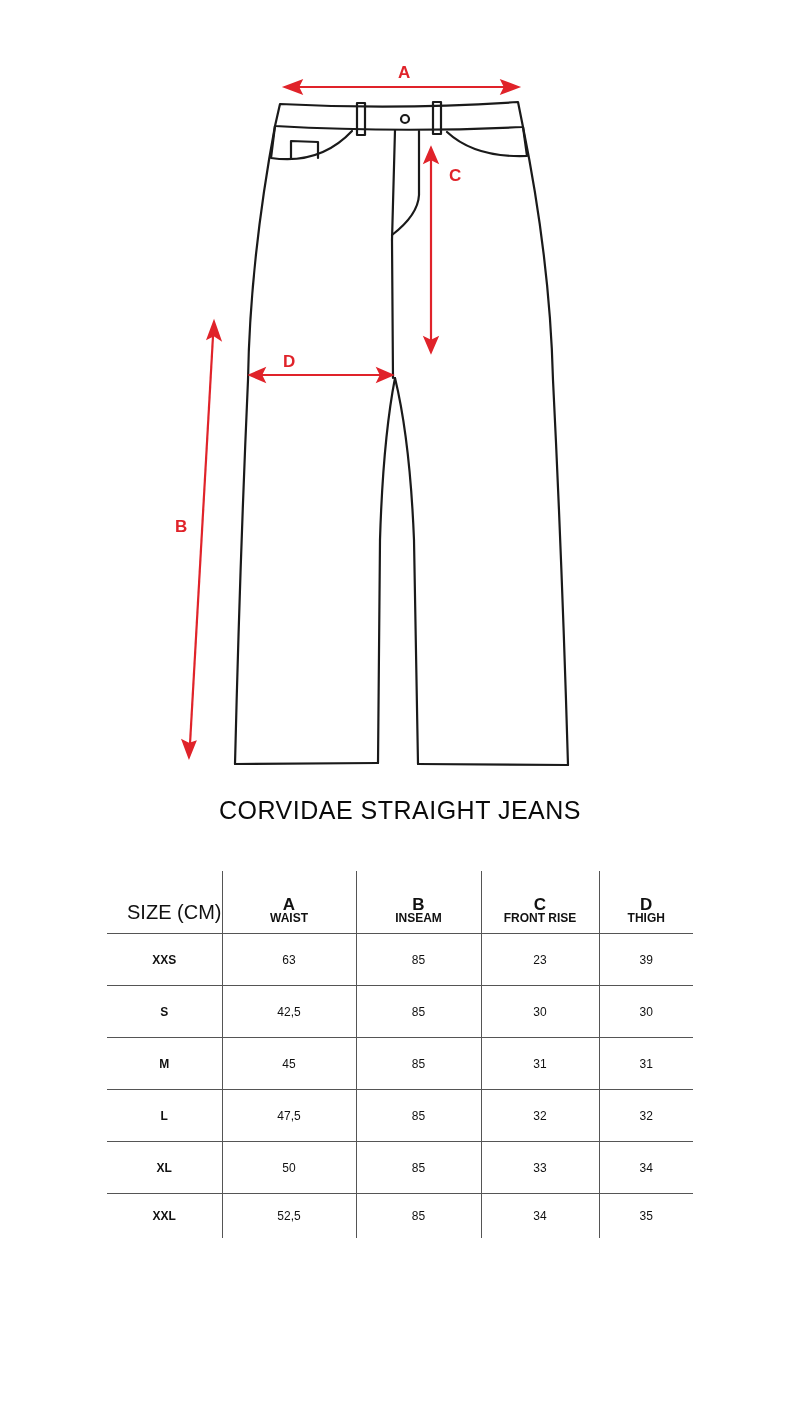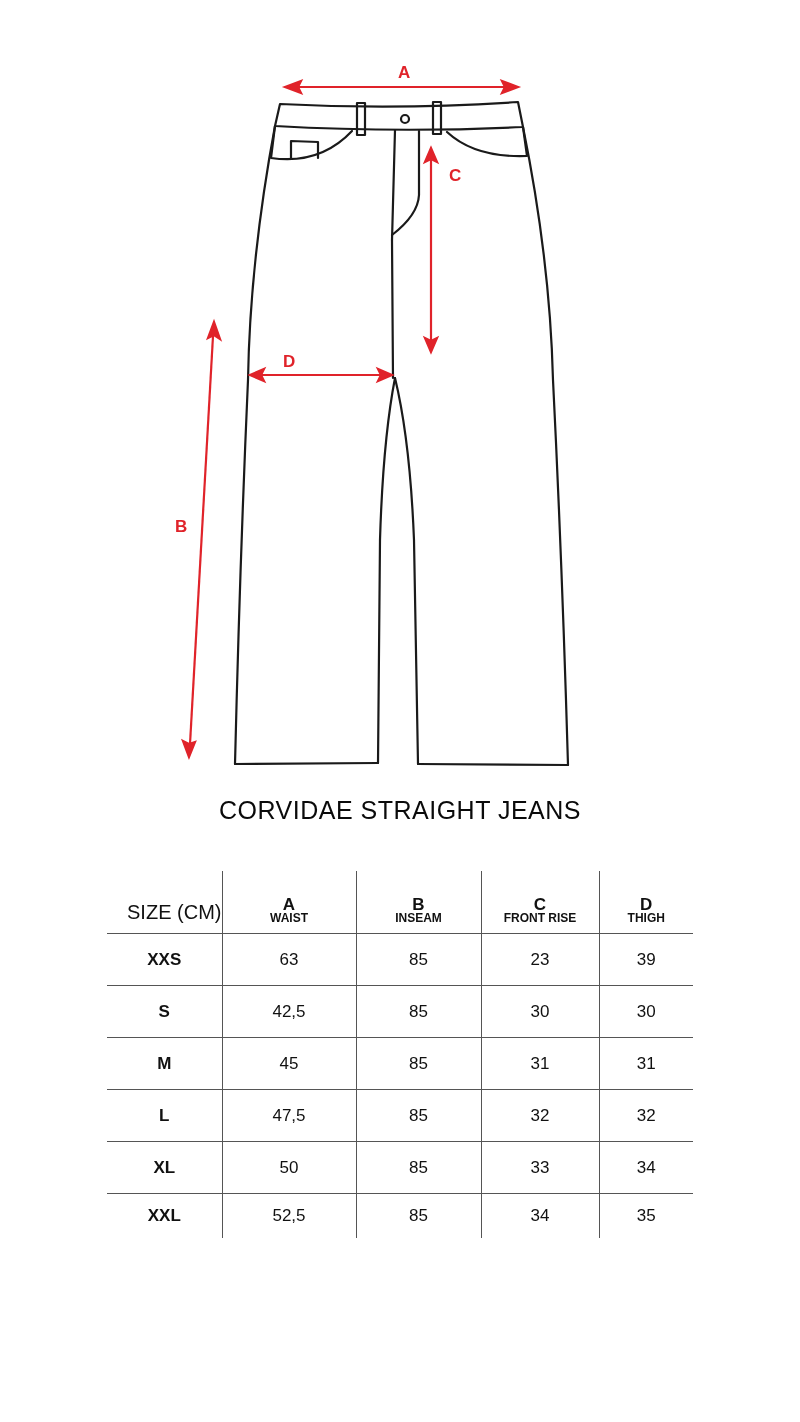--- a/index.html
+++ b/index.html
@@ -17,21 +17,21 @@
     table.sizes col.c1 { width: 134px; }
     table.sizes col.c2 { width: 125px; }
     table.sizes col.c3 { width: 118px; }
     table.sizes col.c4 { width: 94px; }
     table.sizes th { height: 53px; vertical-align: bottom; padding-bottom: 9px;
                      border-bottom: 1px solid #555; }
     table.sizes th + th, table.sizes td + td { border-left: 1px solid #555; }
     .hdr-size { font-weight: normal; font-size: 20px; text-align: left; padding-left: 20px !important; }
     .hdr-letter { display: block; font-size: 17px; font-weight: bold; line-height: 16px; }
     .hdr-sub { display: block; font-size: 12px; font-weight: bold; line-height: 11px; }
-    table.sizes td { height: 51px; border-bottom: 1px solid #555; font-size: 17px; }
+    table.sizes td { height: 51px; border-bottom: 1px solid #555; font-size: 12px; }
     table.sizes tr:last-child td { border-bottom: none; height: 44px; }
     td.size-cell { font-weight: bold; font-size: 16px; }
   </style>
 </head>
 <body>
 
 <div class="diagram">
   <svg width="800" height="780" viewBox="0 0 800 780">
     <g fill="none" stroke="#1a1a1a" stroke-width="2.2" stroke-linejoin="round" stroke-linecap="round">
 

